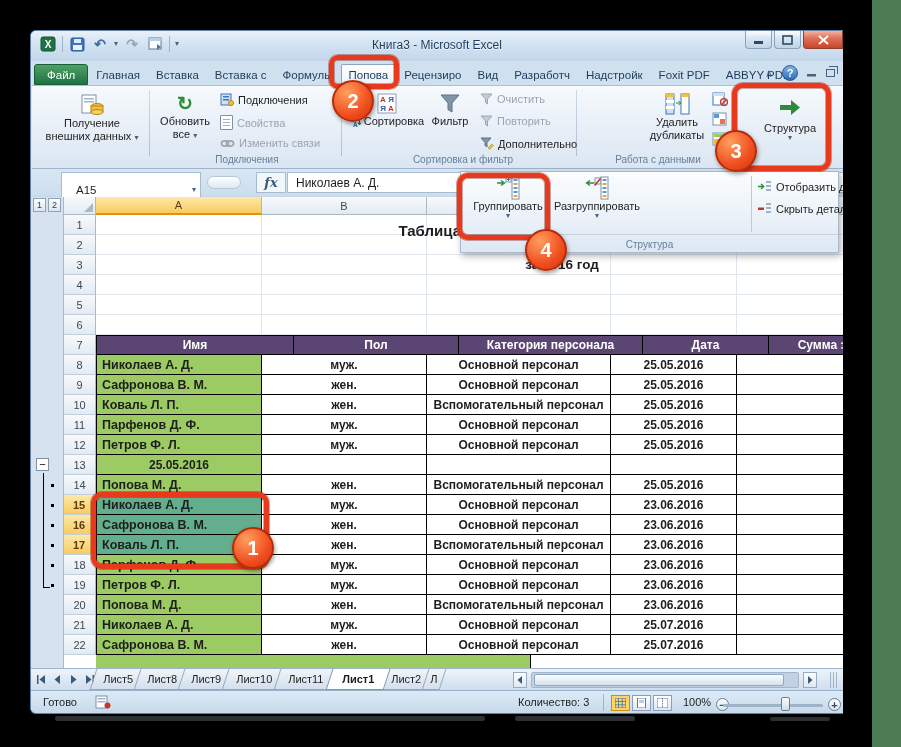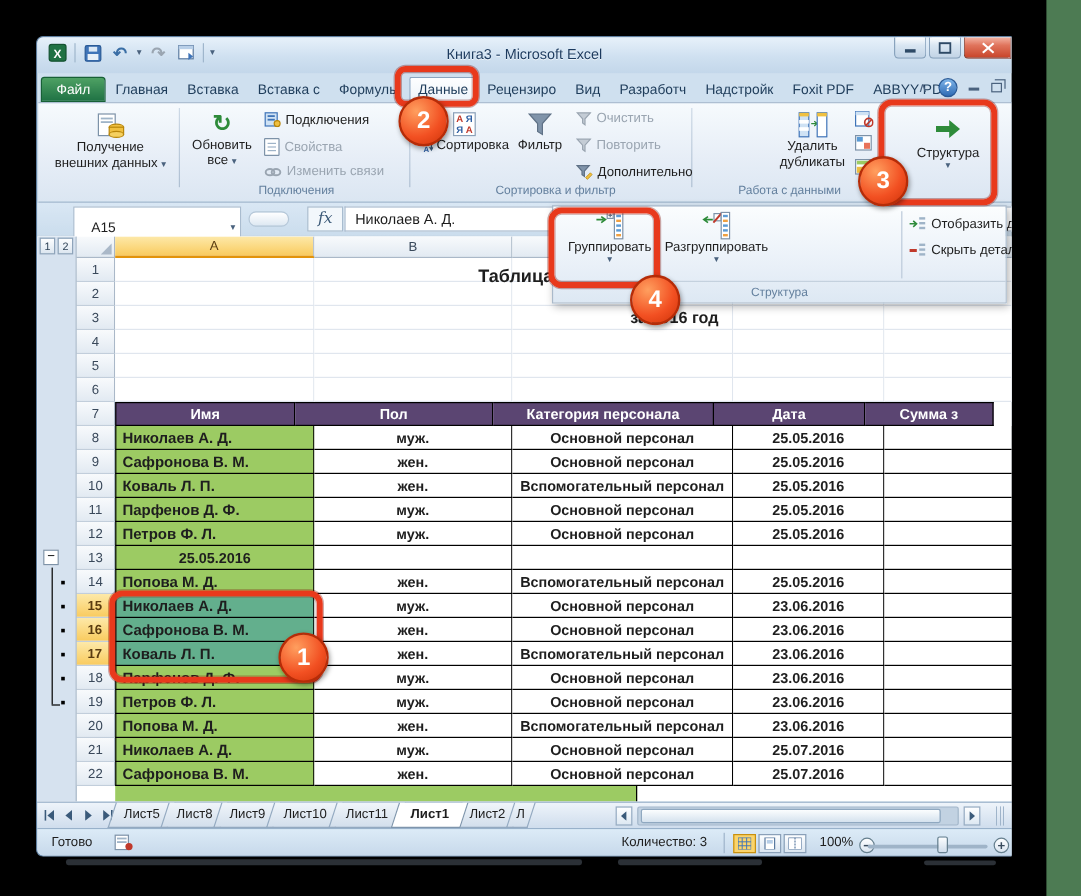--- a/index.html
+++ b/index.html
@@ -38,21 +38,21 @@
   .rsep{position:absolute;top:4px;width:1px;height:66px;background:linear-gradient(#cdd9e6,#aebfd2)}
   .bigbtn{position:absolute;display:flex;flex-direction:column;align-items:center;padding-top:3px;text-align:center;font-size:11px;line-height:13px;color:#1e1e1e;border-radius:3px}
   .rsmall{position:absolute;display:flex;align-items:center;gap:4px;font-size:11px;white-space:nowrap}
   .rsmall.dis{color:#9aa5b1}
   .glabel{position:absolute;top:67px;height:14px;font-size:10px;color:#64809e;text-align:center;line-height:14px}
   .dd{font-size:8px;color:#4a627e;line-height:6px}
   
   .fbar{position:absolute;left:0;top:138px;width:100%;height:28px;background:linear-gradient(#d9e7f4,#cbdded);border-bottom:1px solid #96acc245}
   .namebox{position:absolute;left:30px;top:3px;width:140px;height:36px;background:#fff;border:1px solid #a9bccf;display:flex;align-items:center;padding-left:14px;font-size:11.5px}
   .namebox .dd{margin-left:auto;margin-right:4px}
-  .fxbtn{position:absolute;left:225px;top:3px;width:30px;height:21px;display:flex;align-items:center;justify-content:center;font-family:"DejaVu Serif",serif;font-style:italic;font-weight:normal;font-size:13px;color:#3c5a78;background:#f2f7fb;border:1px solid #a9bccf}
+  .fxbtn{position:absolute;left:225px;top:3px;width:30px;height:21px;display:flex;align-items:center;justify-content:center;font-family:"DejaVu Serif",serif;font-style:italic;font-weight:bold;font-size:13px;color:#3c5a78;background:#f2f7fb;border:1px solid #a9bccf}
   .fval{position:absolute;left:256px;top:3px;width:557px;height:21px;background:#fff;border:1px solid #a9bccf;border-right:none;display:flex;align-items:center;padding-left:8px;font-size:12px}
   .pillsplit{position:absolute;left:176px;top:7px;width:34px;height:13px;border-radius:7px;background:linear-gradient(#fff,#dde8f2);border:1px solid #b5c7d8}
   
   .sheet{position:absolute;left:0;top:166px;width:813px;height:471px;background:#fff;overflow:hidden}
   .gutter{position:absolute;left:0;top:0;width:33px;height:471px;background:#d6e2ef;border-right:1px solid #aab8c8}
   .olbtn{position:absolute;width:13px;height:14px;background:linear-gradient(#fdfeff,#dce6f0);border:1px solid #8fa4ba;font-size:9px;display:flex;align-items:center;justify-content:center;color:#2e4256}
   .corner{position:absolute;left:33px;top:0;width:32px;height:18px;background:linear-gradient(#f8fafc,#e2eaf2);border-right:1px solid #aab8c8;border-bottom:1px solid #aab8c8}
   .corner:after{content:"";position:absolute;right:2px;bottom:2px;border-style:solid;border-width:0 0 9px 9px;border-color:transparent transparent #aab8c8 transparent}
   .colhdrs{position:absolute;left:65px;top:0;display:flex;height:18px}
   .colhdr{height:18px;background:linear-gradient(#f8fafc,#e2eaf2);border-right:1px solid #aab8c8;border-bottom:1px solid #aab8c8;display:flex;align-items:center;justify-content:center;font-size:11px;color:#39485a}
@@ -165,21 +165,21 @@
           </div>
       </div>
     </div>
 
     <div class="tabrow">
         <div class="rtab file">Файл</div>
         <div class="rtab">Главная</div>
         <div class="rtab">Вставка</div>
         <div class="rtab">Вставка с</div>
         <div class="rtab">Формулы</div>
-        <div class="rtab active">Данные</div>
+        <div class="rtab active">Попова</div>
         <div class="rtab">Рецензиро</div>
         <div class="rtab">Вид</div>
         <div class="rtab">Разработч</div>
         <div class="rtab">Надстройк</div>
         <div class="rtab">Foxit PDF</div>
         <div class="rtab">ABBYY PDF</div>
       </div>
     <div class="tabicons">
       <span>∧</span>
       <span class="helpbub">?</span>
@@ -404,21 +404,21 @@
           <div class="grow" style="top: 118px;">
             <div class="rhc">6</div>
             <div class="gcell" style="width: 166px;"></div>
             <div class="gcell" style="width: 165px;"></div>
             <div class="gcell" style="width: 184px;"></div>
             <div class="gcell" style="width: 126px;"></div>
             <div class="gcell" style="width: 107px;"></div>
           </div>
           <div class="grow" style="top: 138px;">
             <div class="rhc">7</div>
-            <div class="gcell tb thead topb lef" style="width: 150px;">Имя</div>
+            <div class="gcell tb thead topb lef" style="width: 198px;">Имя</div>
             <div class="gcell tb thead topb" style="width: 165px;">Пол</div>
             <div class="gcell tb thead topb" style="width: 184px;">Категория персонала</div>
             <div class="gcell tb thead topb" style="width: 126px;">Дата</div>
             <div class="gcell tb thead topb" style="width: 107px;">Сумма з</div>
           </div>
           <div class="grow" style="top: 158px;">
             <div class="rhc">8</div>
             <div class="gcell tb lef green nameCell" style="width: 166px;">Николаев А. Д.</div>
             <div class="gcell tb" style="width: 165px;">муж.</div>
             <div class="gcell tb" style="width: 184px;">Основной персонал</div>

